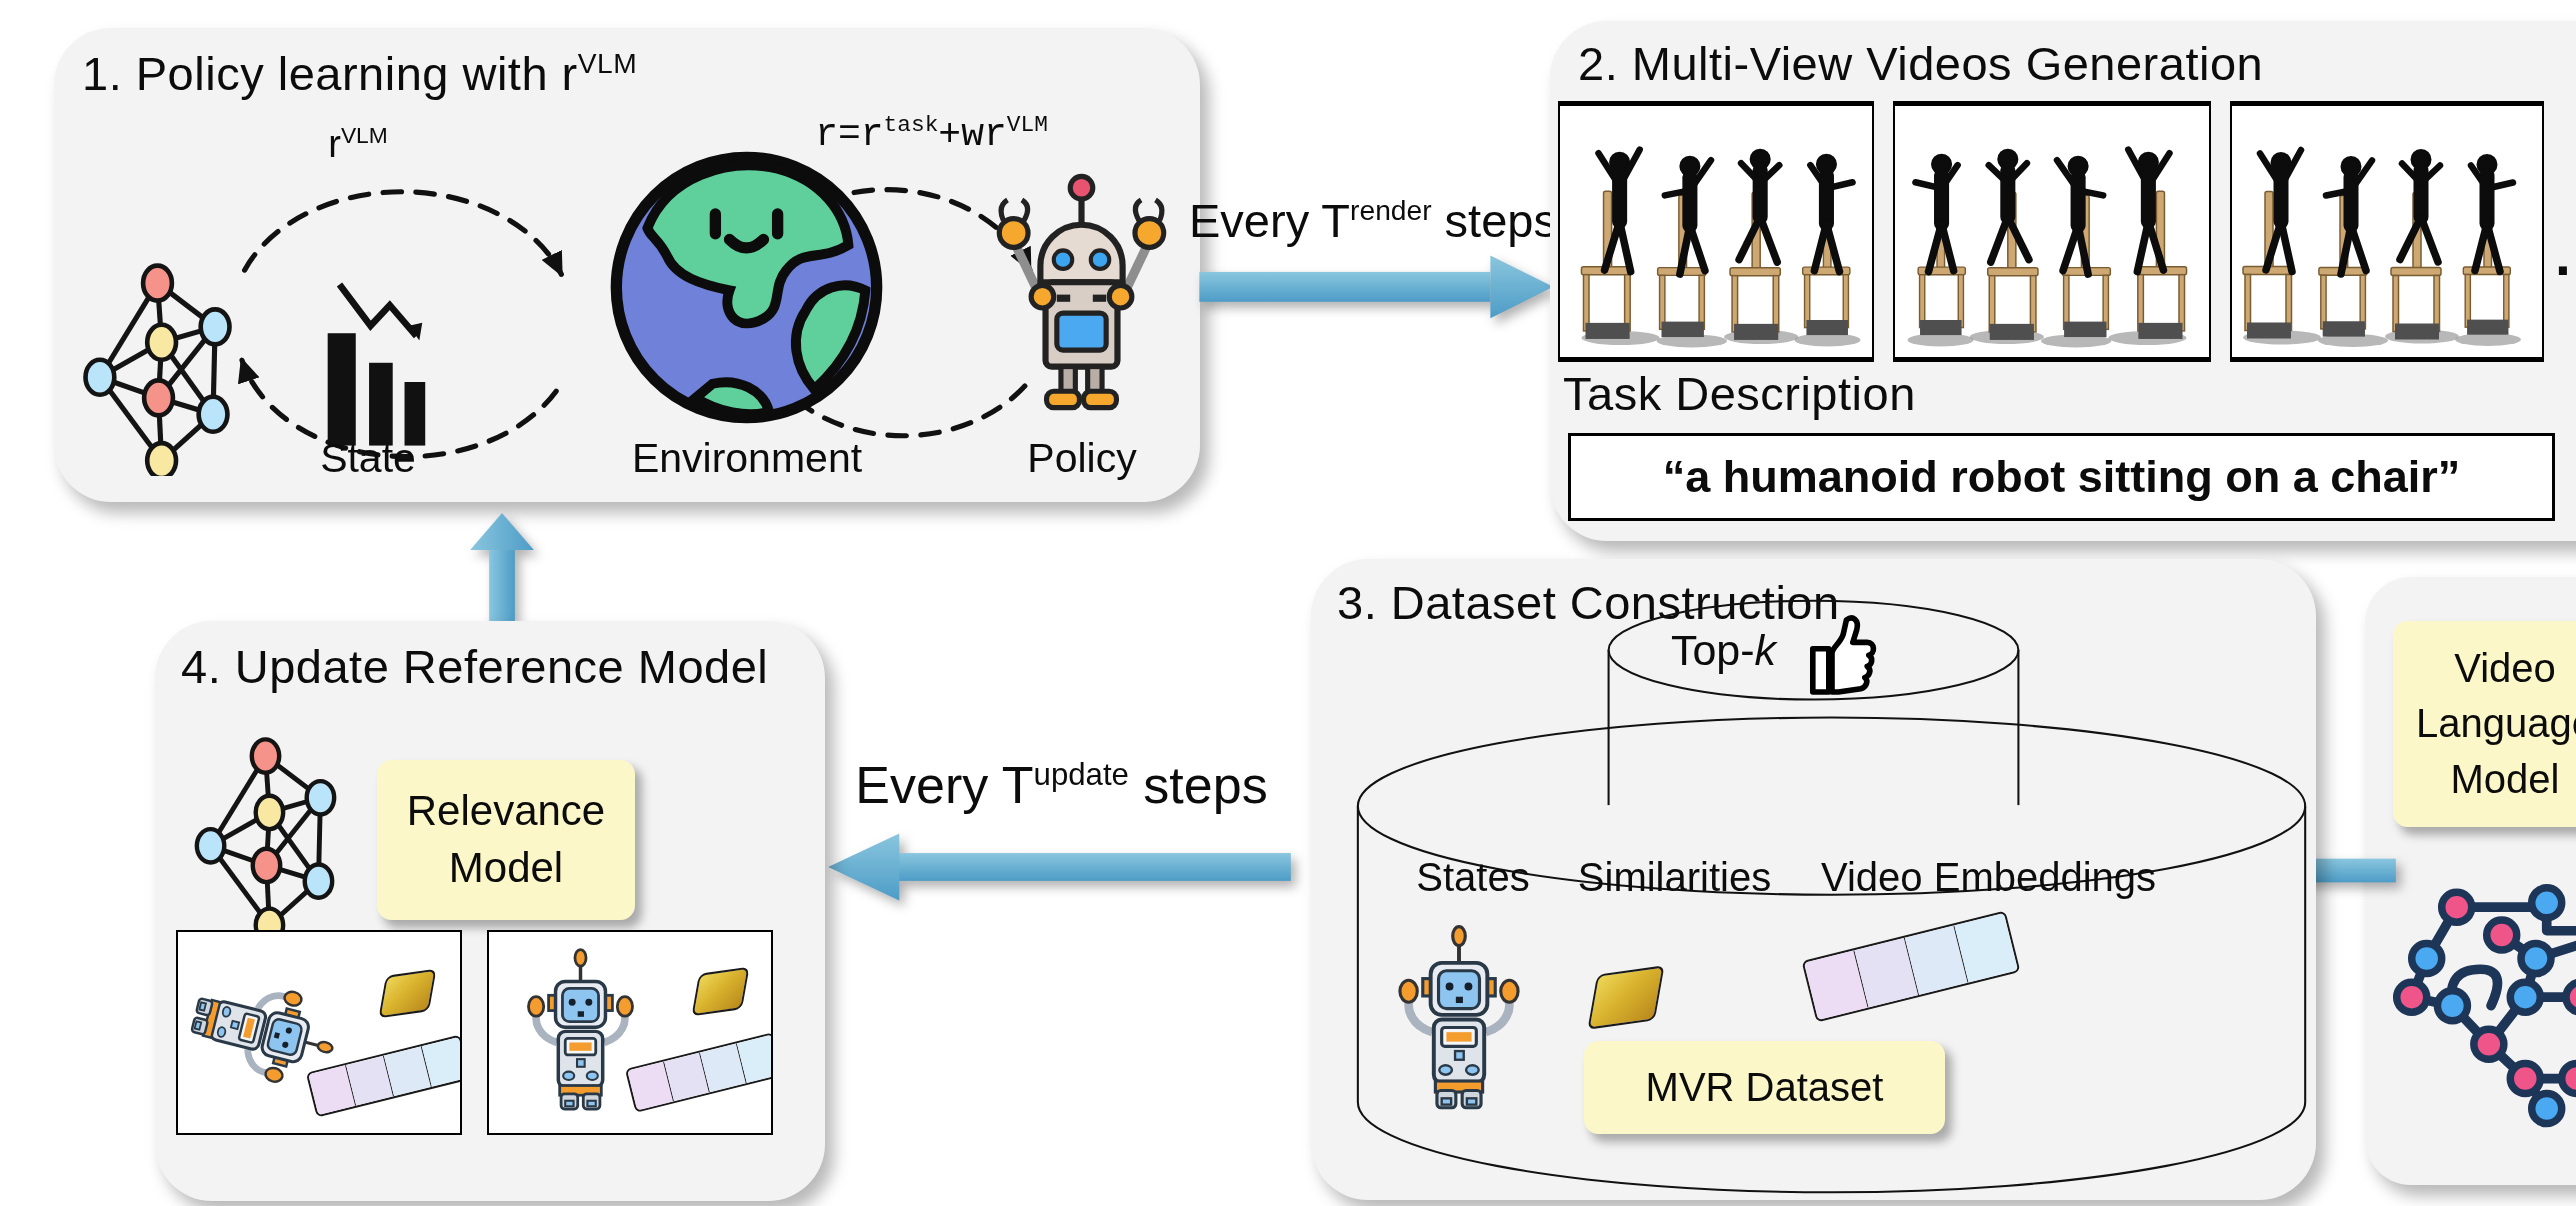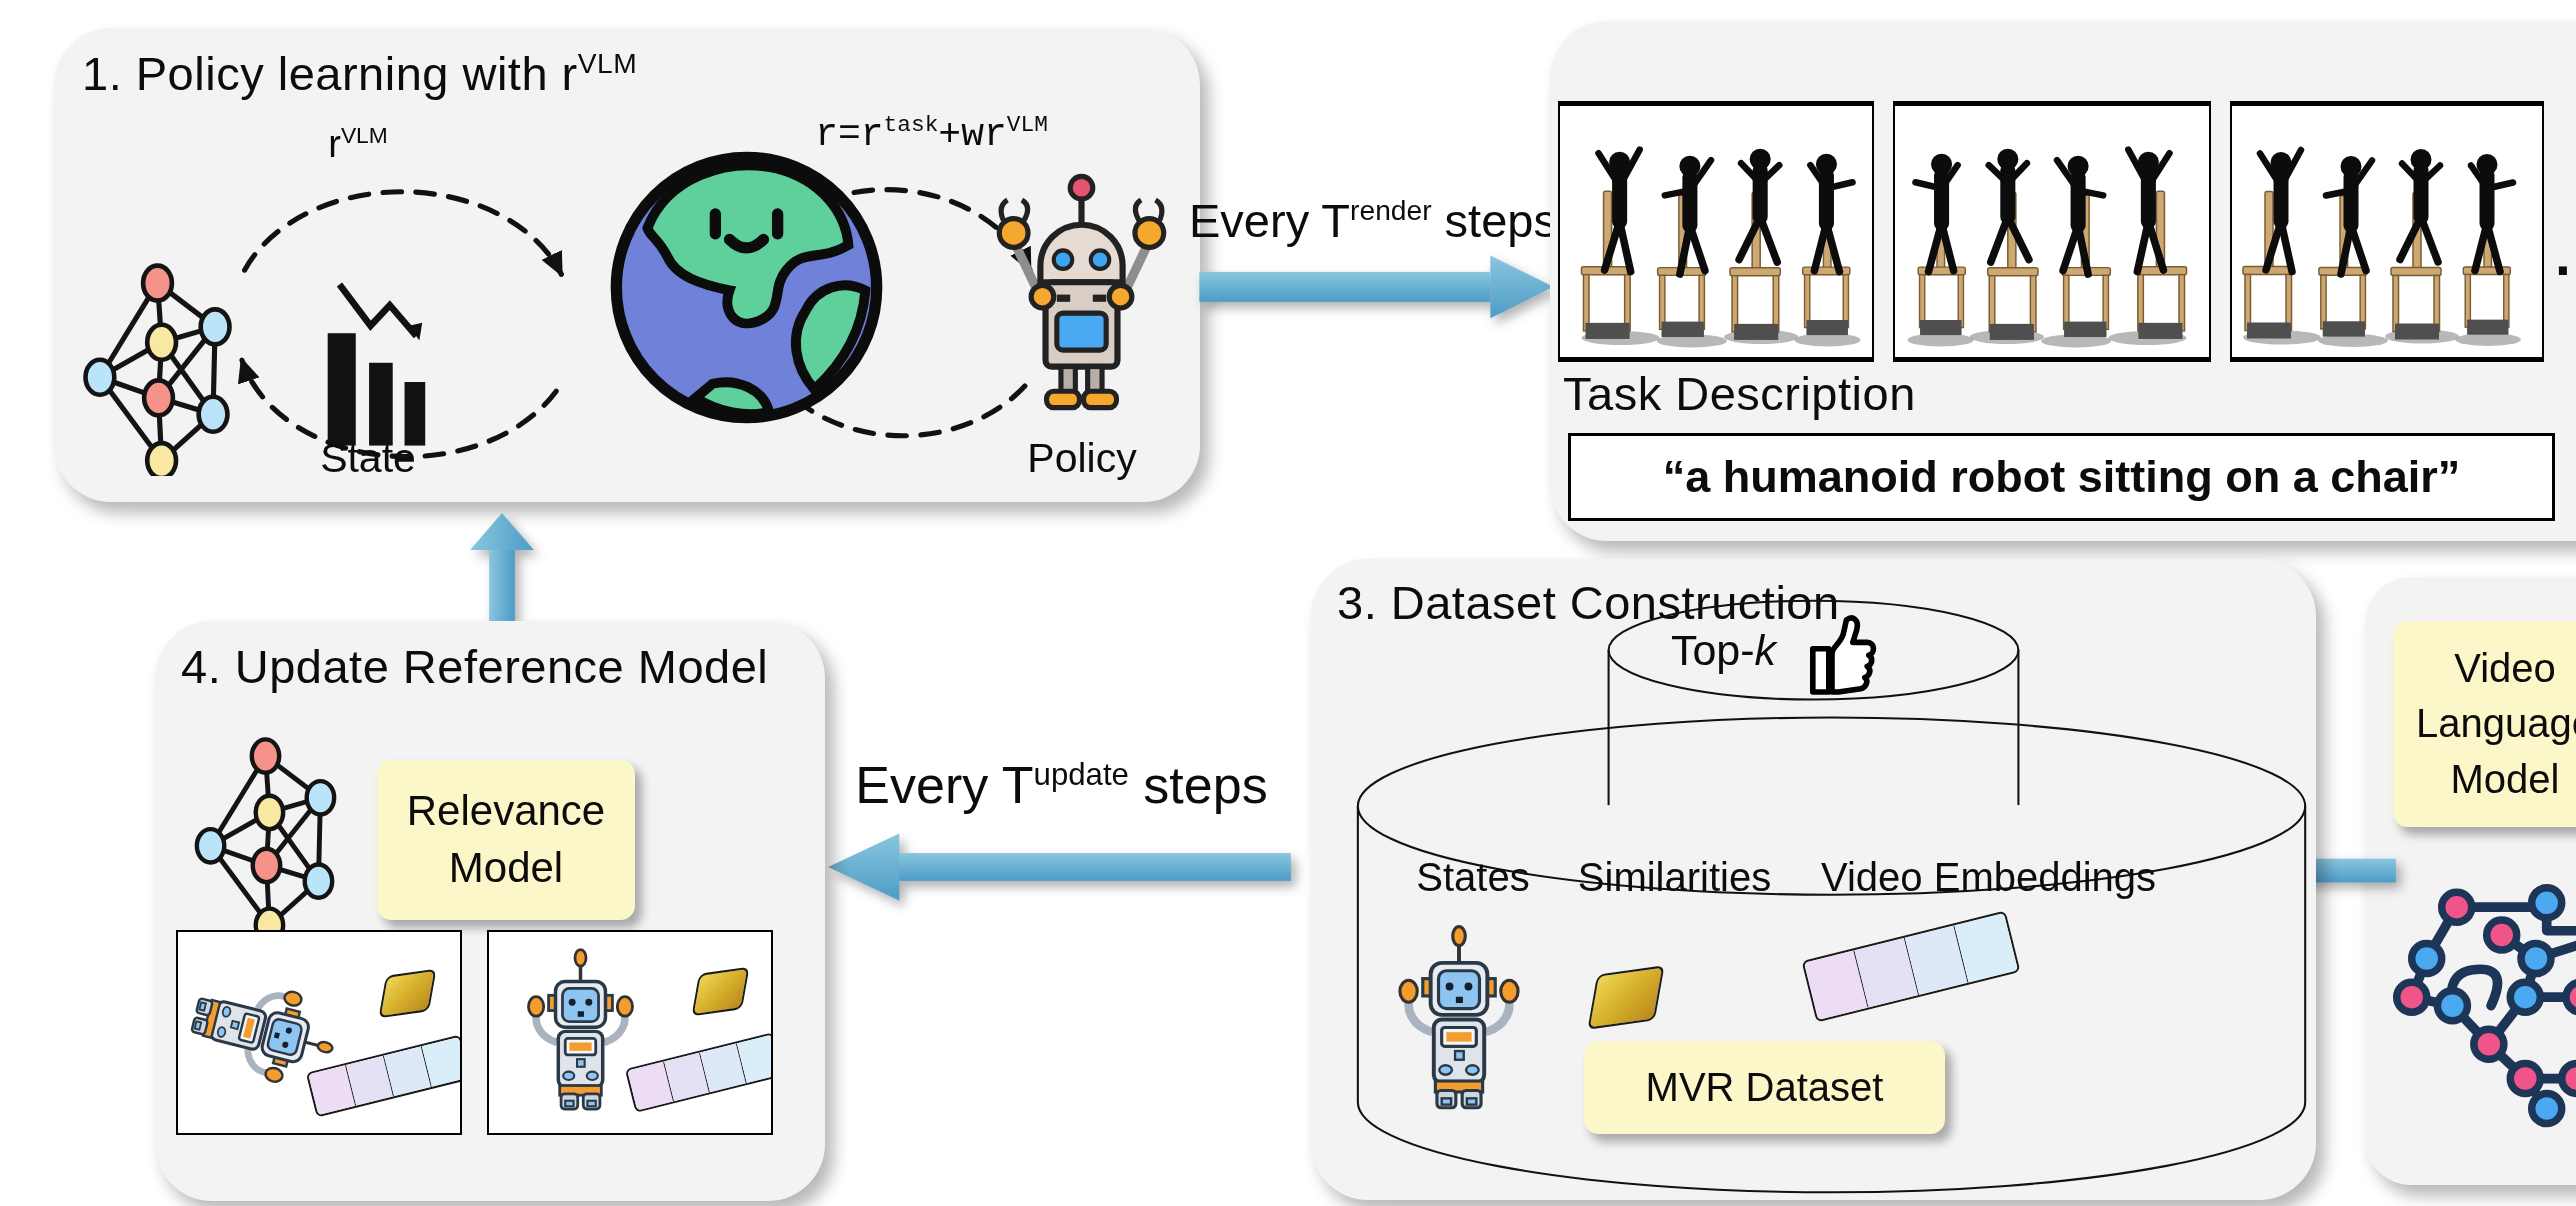--- a/index.html
+++ b/index.html
@@ -272,20 +272,21 @@
       </svg>
 
     <svg class="abs" style="left:242px;top:252px;" width="155" height="170" viewBox="0 0 160 230">
         <use href="#barsg"></use>
       </svg>
     <div class="lbl" style="left:216px;top:407px;width:196px;">State</div>
 
     <svg class="abs" style="left:551px;top:118px;" width="283" height="283" viewBox="0 0 200 200">
         <use href="#earthg"></use>
       </svg>
+    <div class="lbl" style="left:546px;top:407px;width:294px;">Environment</div>
 
     <svg class="abs" style="left:935px;top:139px;" width="185" height="247" viewBox="0 0 180 240">
         <use href="#robotbeige"></use>
       </svg>
     <div class="lbl" style="left:943px;top:407px;width:170px;">Policy</div>
   </div>
 
   <div class="lbl" style="left:1180px;top:193px;width:386px;font-size:47px;">
     <span>Every T</span><sup>render</sup><span> steps</span>
   </div>
@@ -294,20 +295,21 @@
         <linearGradient id="g1" x1="0" y1="0" x2="0" y2="1">
       <stop offset="0" stop-color="#8ac6de"></stop>
           <stop offset="1" stop-color="#4d9cc7"></stop>
         </linearGradient>
       </defs>
     <rect x="8" y="62" width="565" height="58" fill="url(#g1)"></rect>
     <polygon points="573,30 695,91 573,152" fill="url(#g1)"></polygon>
   </svg>
 
   <div class="panel" style="left:1550px;top:20.6px;width:1154px;height:520px;">
+    <div class="title" style="left:28px;top:15.5px;">2. Multi-View Videos Generation</div>
 
     <div class="frame" style="left:7.7px;top:80px;width:312px;height:251px;">
       <svg width="312" height="251" viewBox="0 0 620 500">
           <use href="#sceneg"></use>
         </svg>
     </div>
     <div class="frame" style="left:343px;top:80px;width:314px;height:251px;">
       <svg style="transform:scaleX(-1);" width="314" height="251" viewBox="0 0 620 500">
           <use href="#sceneg"></use>
         </svg>

